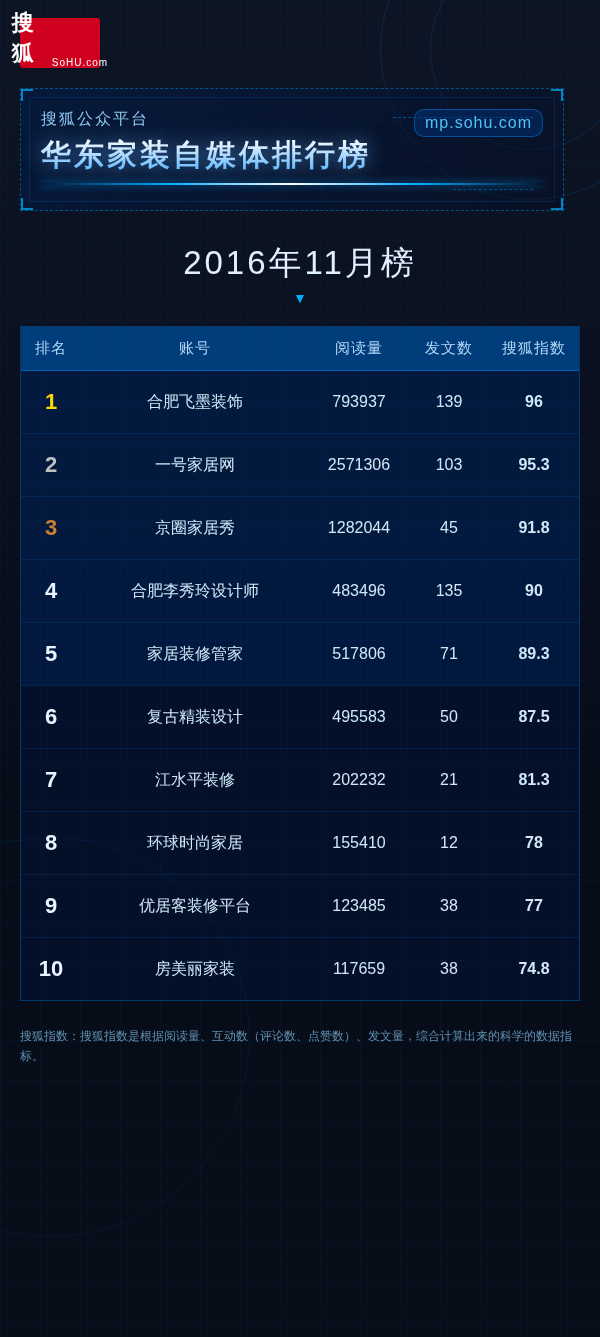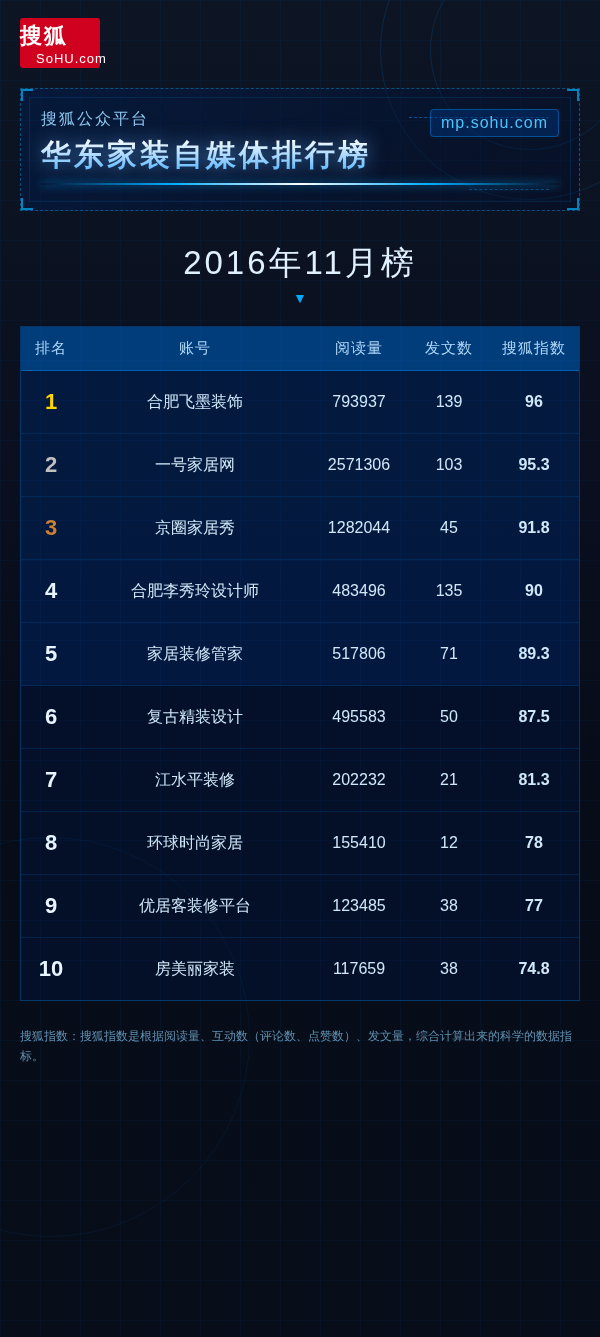--- a/index.html
+++ b/index.html
@@ -37,45 +37,45 @@
       display: flex;
       align-items: center;
       position: relative;
     }
 
     .logo-box {
       width: 80px;
       height: 50px;
       background: #d0001f;
       display: flex;
-      flex-direction: column;
-      align-items: flex-start;
+      flex-direction: row;
+      align-items: flex-end;
       justify-content: center;
       border-radius: 3px;
       position: relative;
     }
 
     .logo-text-main {
       font-size: 22px;
       font-weight: 900;
       color: #fff;
       letter-spacing: 2px;
       font-family: serif;
     }
 
     .logo-text-sub {
-      font-size: 13px;
+      font-size: 10px;
       color: #fff;
       letter-spacing: 1px;
       margin-left: 16px;
     }
 
     
     .top-banner {
-      margin: 10px 20px 0 20px;
+      margin: 10px 36px 0 20px;
       border: 1px dashed rgba(0,180,255,0.4);
       padding: 20px 20px 20px 20px;
       position: relative;
       background: linear-gradient(135deg, rgba(0,30,80,0.5) 0%, rgba(0,10,40,0.3) 100%);
     }
 
     .top-banner::before {
       content: '';
       position: absolute;
       top: 8px; left: 8px; right: 8px; bottom: 8px;
@@ -105,21 +105,21 @@
 
     .mp-url {
       position: absolute;
       top: 20px;
       right: 20px;
       font-size: 16px;
       color: #4fc3f7;
       background: rgba(0,50,120,0.5);
       border: 1px solid rgba(0,150,255,0.4);
       padding: 4px 10px;
-      border-radius: 4px;
+      border-radius: 10px;
       letter-spacing: 1px;
     }
 
     
     .glow-line {
       height: 2px;
       background: linear-gradient(90deg, transparent, #00aaff, #ffffff, #00aaff, transparent);
       margin: 12px 0 5px 0;
       box-shadow: 0 0 8px rgba(0,170,255,0.8);
     }

